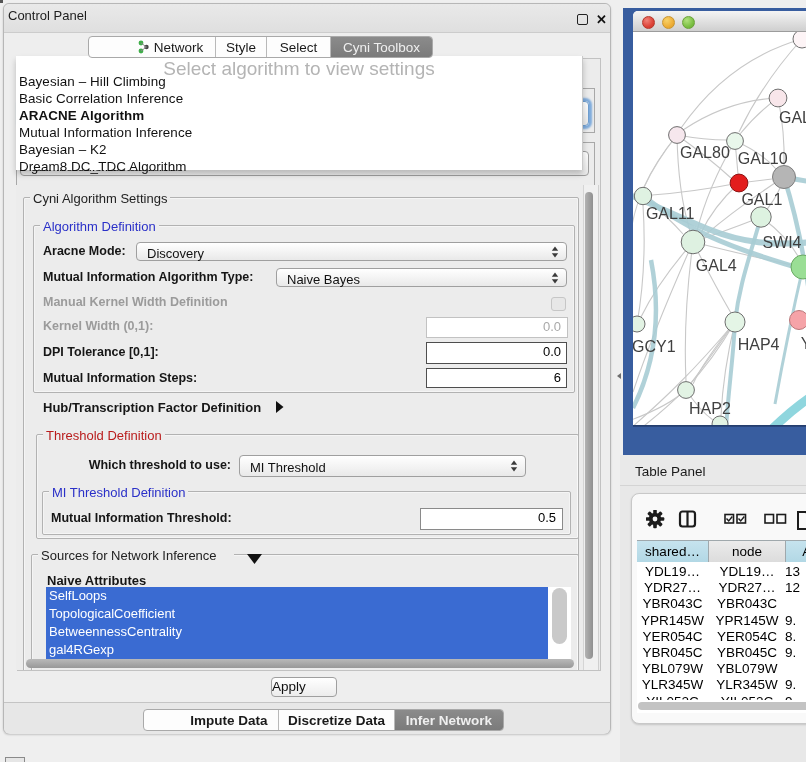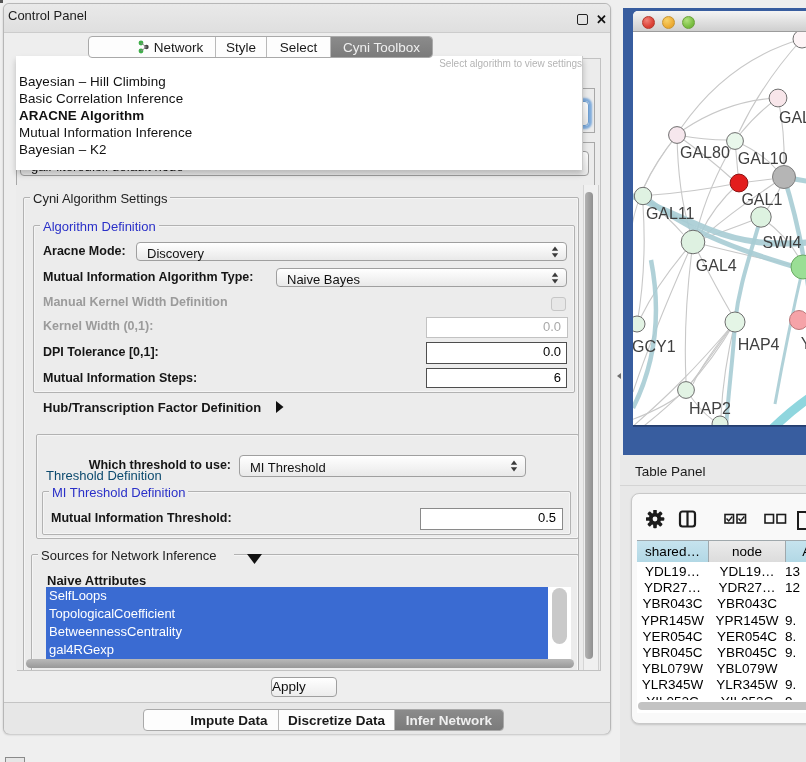--- a/index.html
+++ b/index.html
@@ -24,21 +24,21 @@
   .grp{position:absolute;border:1px solid #b2b2b2;border-radius:2px;box-shadow:inset 0 0 0 0.5px #fdfdfd;}
   .grp .gt{position:absolute;top:-7px;left:6px;background:#ececec;padding:0 3px;font-size:13px;color:#222;white-space:nowrap;}
   .lbl{position:absolute;font-size:12.5px;font-weight:bold;color:#161616;white-space:nowrap;}
   .dis{color:#9b9b9b;}
   .tfield{position:absolute;background:#fff;font-size:13px;text-align:right;}
   
   .vthumb{position:absolute;border-radius:6px;background:linear-gradient(90deg,#b3b3b3,#8f8f8f);}
   .hthumb{position:absolute;border-radius:6px;background:linear-gradient(#b9b9b9,#989898);}
   
   #popup{left:12px;top:52px;width:566px;height:114px;background:#fff;border-right:1px solid #c9c9c9;box-shadow:0 4px 6px rgba(0,0,0,.22);}
-  #popup .ph{position:absolute;left:0;right:0;top:1.5px;text-align:right;color:#b4b4b4;font-size:10px;}
+  #popup .ph{position:absolute;left:0;right:0;top:1.5px;text-align:center;color:#b4b4b4;font-size:19px;}
   #popup .it{position:absolute;left:3px;font-size:13.4px;color:#111;white-space:nowrap;letter-spacing:0.1px;}
   
   
   #desktop{left:623px;top:8px;width:183px;height:447px;background:#385d9f;}
   #vwin{position:absolute;left:10px;top:3px;right:0;height:414px;background:#fff;border-radius:5px 0 0 0;}
   #vtbar{position:absolute;left:0;top:0;right:0;height:20px;background:linear-gradient(#f4f4f4,#cfcfcf);border-bottom:1px solid #9c9c9c;border-radius:5px 0 0 0;}
   .tl{position:absolute;top:4.5px;width:11px;height:11px;border-radius:50%;}
   
   #tpanel{left:620px;top:455px;width:186px;height:307px;background:#e8e8e8;}
   #tpanel .hd{position:absolute;left:0;top:0;right:0;height:30px;background:#e9e9e9;border-bottom:1px solid #d4d4d4;}
@@ -105,21 +105,21 @@
       <div class="tfield" style="left:410px;top:157px;width:134px;height:19px;border:1.5px solid #4e4e4e;color:#000;padding:1px 5px 0 0;">0.0</div>
       <span class="lbl" style="left:27px;top:186px;">Mutual Information Steps:</span>
       <div class="tfield" style="left:410px;top:183px;width:134px;height:17px;border:1.5px solid #4e4e4e;color:#000;padding:1px 5px 0 0;">6</div>
 
       <span class="lbl" style="left:27px;top:215px;font-size:13px;">Hub/Transcription Factor Definition</span>
       <svg class="abs" style="left:259px;top:216px;" width="9" height="12" viewBox="0 0 9 12">
         <path d="M1 0 L8.5 6 L1 12 Z" fill="#111"></path>
       </svg>
 
       <div class="grp" style="left:20px;top:249px;width:541px;height:103px;">
-        <span class="gt" style="color:#0c4a6e;margin-top:40px;">Threshold Definition</span>
+        <span class="gt" style="color:#b91c1c;">Threshold Definition</span>
       </div>
       <span class="lbl" style="left:60px;top:273px;width:155px;text-align:right;">Which threshold to use:</span>
       <div class="combobox" style="left:223px;top:270px;width:285px;height:20px;">
         <span class="cbtxt" style="top:4px;">MI Threshold</span>
         <svg class="cbarrows" viewBox="0 0 8 12">
           <path d="M4 0.5 L7.2 4.8 H0.8 Z" fill="#3a3a3a"></path>
           <path d="M4 11.5 L7.2 7.2 H0.8 Z" fill="#3a3a3a"></path>
         </svg>
       </div>
       <div class="grp" style="left:26px;top:306px;width:527px;height:42px;">
@@ -151,20 +151,21 @@
   <div class="abs" style="left:578.5px;top:181px;width:14.5px;height:485px;background:#f0f0f0;border-left:1px solid #d5d5d5;border-right:1px solid #cfcfcf;"></div>
   <div class="vthumb" style="left:581px;top:188px;width:8px;height:467px;"></div>
 
   <div id="popup" class="abs">
     <div class="ph">Select algorithm to view settings</div>
     <div class="it" style="top:18px;">Bayesian – Hill Climbing</div>
     <div class="it" style="top:35px;">Basic Correlation Inference</div>
     <div class="it" style="top:52px;font-weight:bold;">ARACNE Algorithm</div>
     <div class="it" style="top:69px;">Mutual Information Inference</div>
     <div class="it" style="top:86px;">Bayesian – K2</div>
+    <div class="it" style="top:103px;">Dream8 DC_TDC Algorithm</div>
   </div>
 
   <div class="abs" style="left:267px;top:673px;width:64px;height:18px;background:linear-gradient(#ffffff,#ececec);border:1px solid #9f9f9f;border-radius:4px;text-align:left;font-size:13.5px;color:#111;line-height:18px;">Apply</div>
 
   <div class="abs" style="left:0px;top:698px;width:606px;height:31px;background:#e7e7e7;border-top:1px solid #c4c4c4;border-radius:0 0 6px 6px;"></div>
   <div class="seg abs" style="left:139px;top:705px;height:20px;font-weight:bold;">
     <div class="s" style="width:98px;">Impute Data</div>
     <div class="s" style="width:115px;">Discretize Data</div>
     <div class="s sel" style="width:108px;">Infer Network</div>
   </div>

